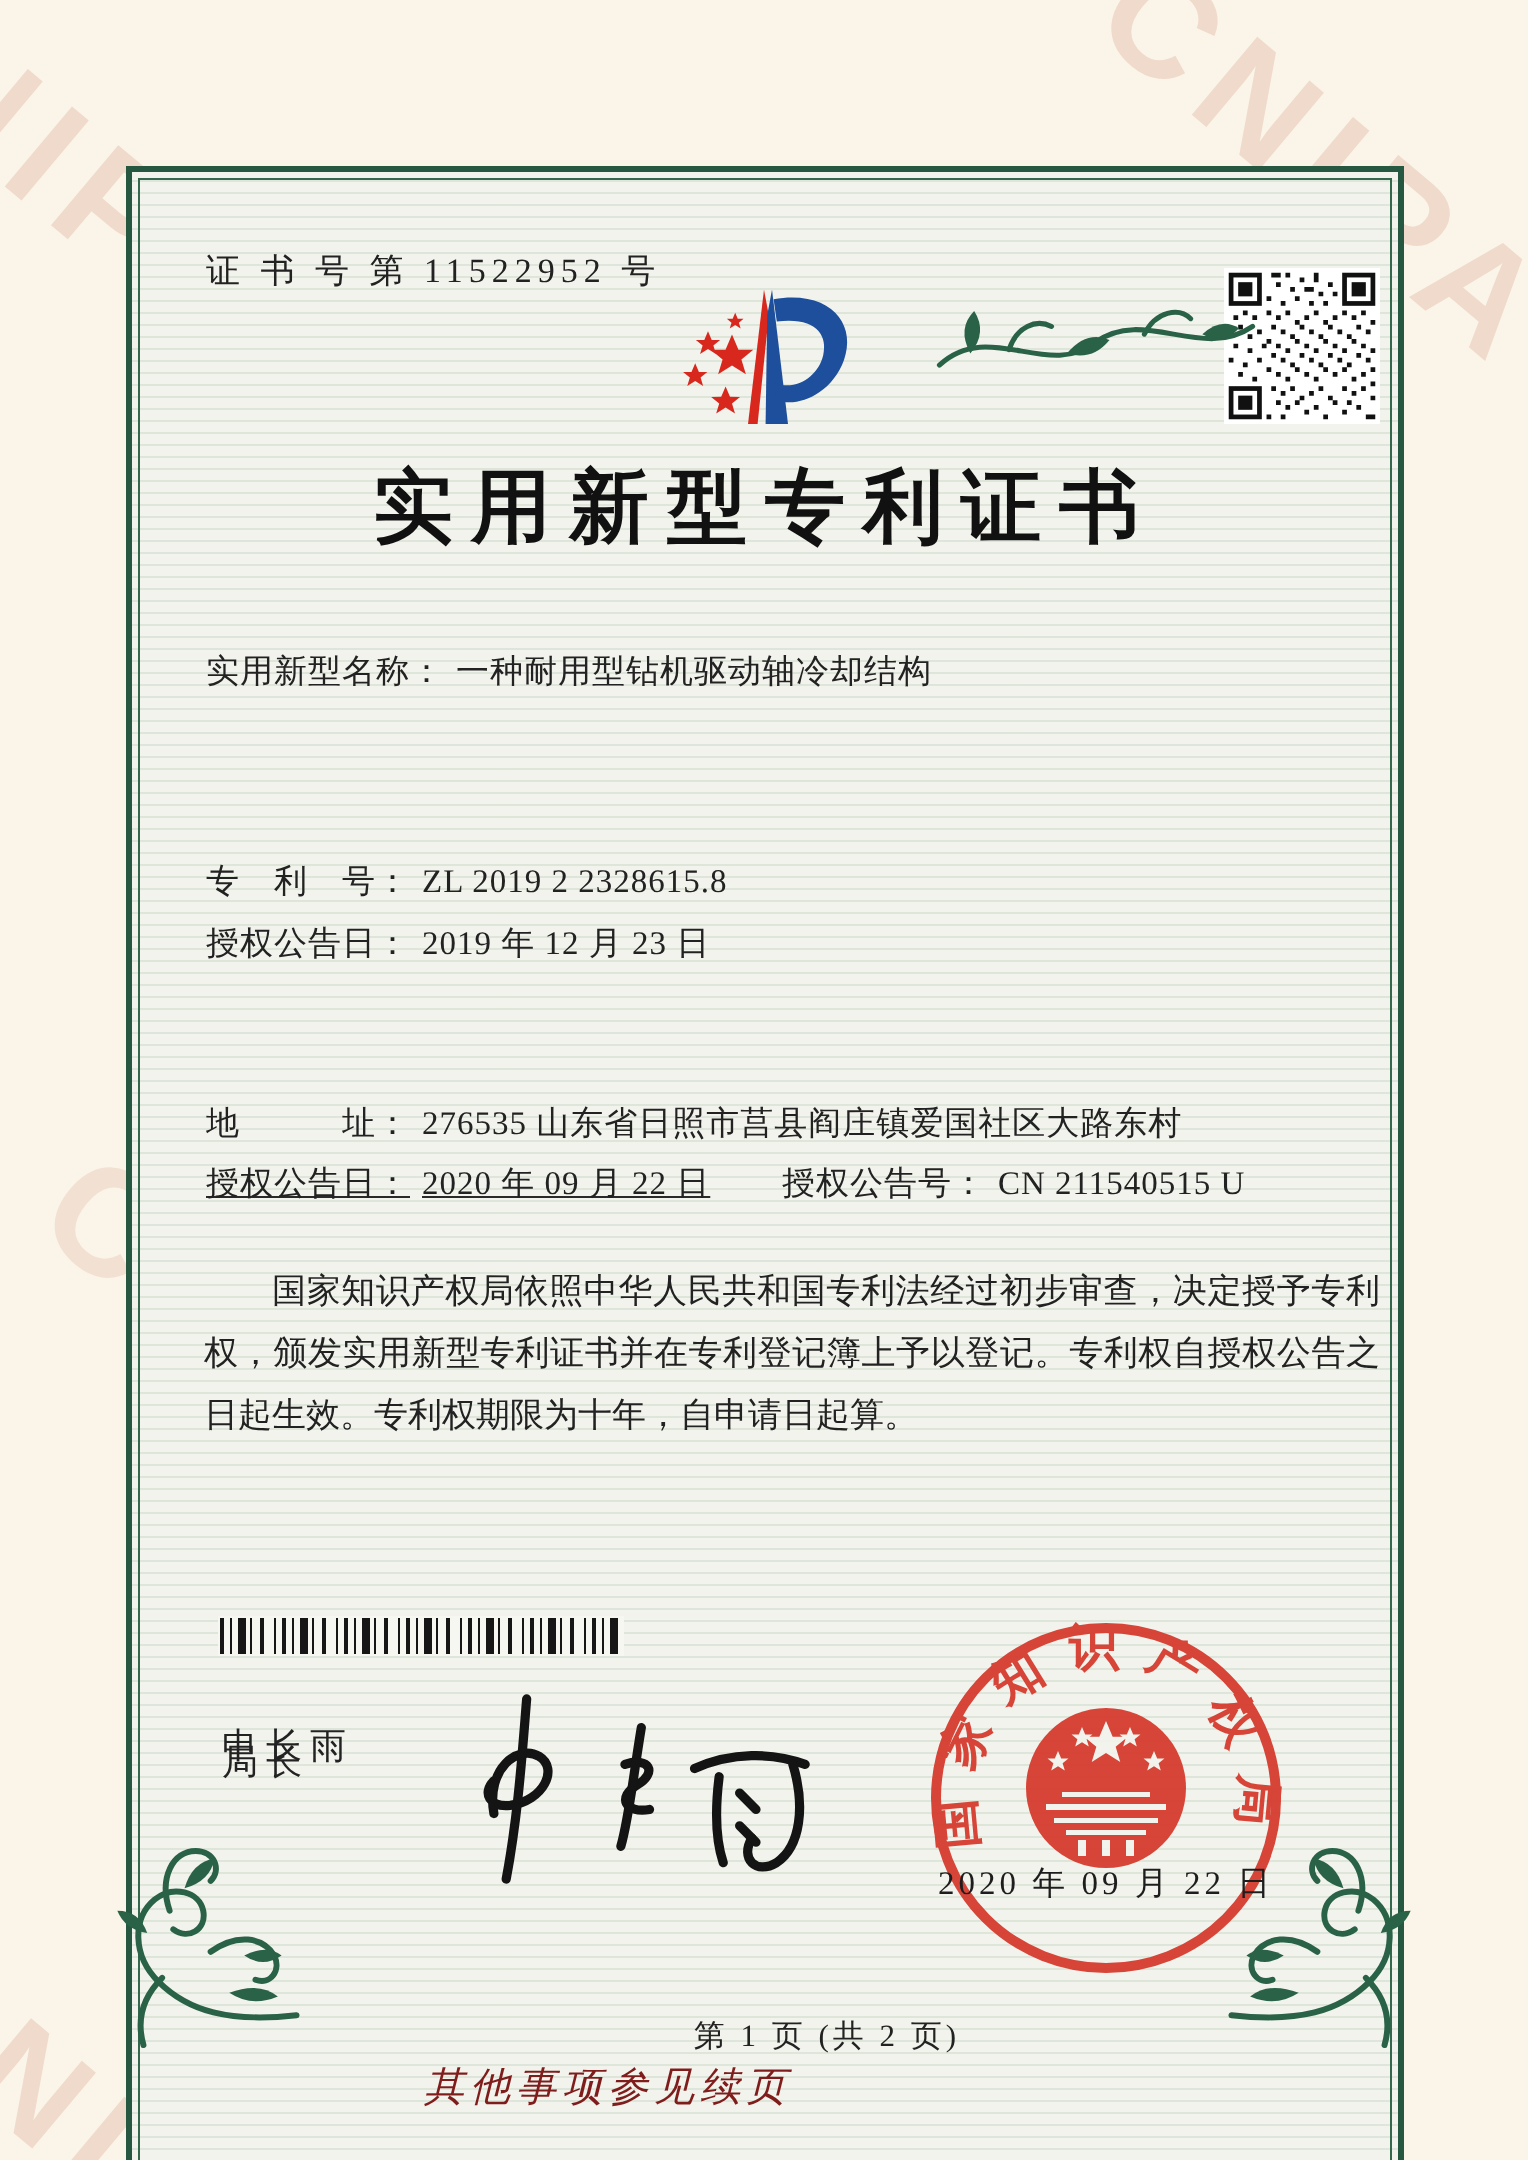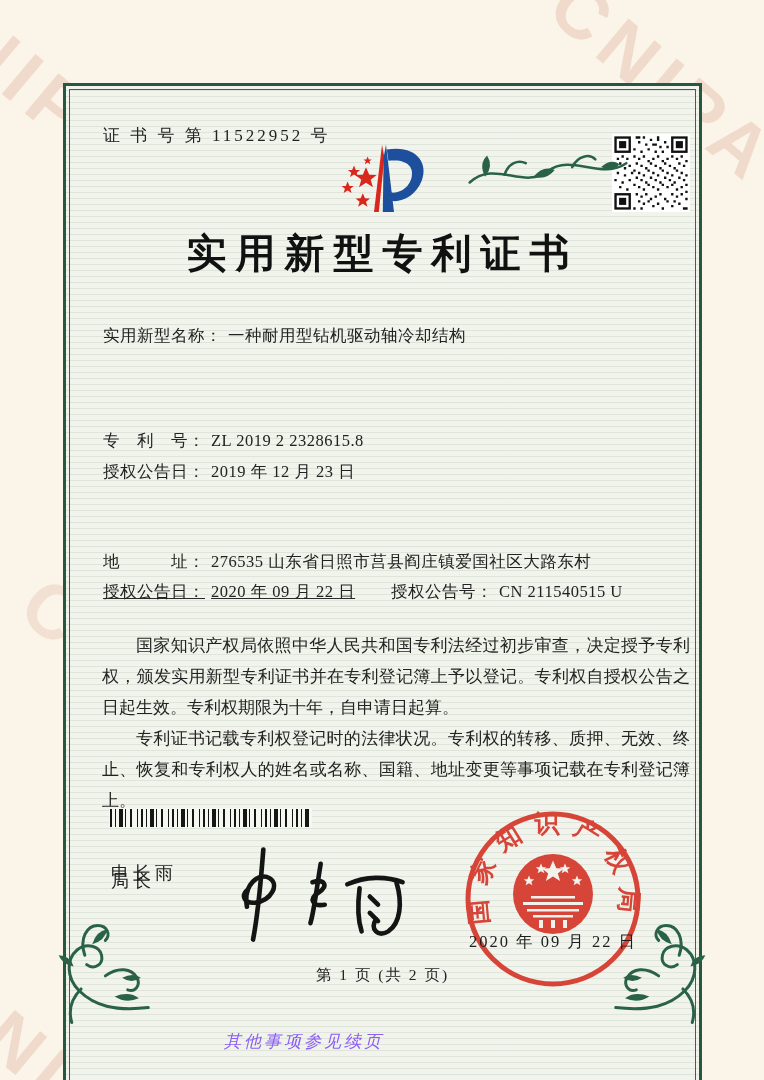--- a/index.html
+++ b/index.html
@@ -62,30 +62,30 @@
   }
   .sig-title{left:45px;top:783px;font-size:18px;letter-spacing:4px;color:#222;}
   .sig-name{left:45px;top:775px;font-size:18px;letter-spacing:4px;color:#222;}
   .sig-img{left:140px;top:756px;width:215px;height:105px;}
   .seal{left:392px;top:720px;width:190px;height:190px;z-index:3;opacity:.93;}
   .seal-date{
     left:398px;top:845px;width:178px;text-align:center;
     font-size:16.5px;letter-spacing:2px;color:#1d1d1d;z-index:4;
   }
   .page-num{
-    left:0;top:879px;width:100%;text-align:center;
-    font-size:15.5px;letter-spacing:2px;color:#222;
+    left:0;top:922px;width:100%;text-align:center;
+    font-size:15.5px;letter-spacing:2px;color:#222;padding-left:31px;
   }
   .flourish{position:absolute;z-index:4;}
   .fl-bl{left:40px;top:918px;width:112px;height:112px;}
   .fl-br{left:612px;top:918px;width:112px;height:112px;transform:scaleX(-1);}
   .fl-top{left:398px;top:54px;width:168px;height:58px;}
   .foot-note{
     position:absolute;left:0;top:1030px;width:608px;text-align:center;
-    font-size:17px;letter-spacing:3px;color:#8b5cf6;font-style:italic;z-index:2;
+    font-size:20px;letter-spacing:3px;color:#7f1d1d;font-style:italic;z-index:2;
   }
 </style>
 </head>
 <body>
 
 <svg width="0" height="0" style="position:absolute" aria-hidden="true">
   <defs>
     <polygon id="star" points="0,-10 2.9,-3.2 9.5,-3.1 4.2,1.2 6.2,7.8 0,3.9 -6.2,7.8 -4.2,1.2 -9.5,-3.1 -2.9,-3.2"></polygon>
     <symbol id="flourish" viewBox="0 0 120 120">
       <g fill="none" stroke="#2a6247" stroke-width="3.2" stroke-linecap="round">
@@ -200,21 +200,20 @@
   </div>
   <div class="abs field-row row-6">
     <span class="lab">授权公告日：</span><span class="val">2020 年 09 月 22 日</span>
     <span class="pair2">
       <span class="lab">授权公告号：</span><span class="val">CN 211540515 U</span>
     </span>
   </div>
 
   <div class="abs paras">
     <p>国家知识产权局依照中华人民共和国专利法经过初步审查，决定授予专利权，颁发实用新型专利证书并在专利登记簿上予以登记。专利权自授权公告之日起生效。专利权期限为十年，自申请日起算。</p>
-    <p>专利证书记载专利权登记时的法律状况。专利权的转移、质押、无效、终止、恢复和专利权人的姓名或名称、国籍、地址变更等事项记载在专利登记簿上。</p>
   </div>
 
   <div class="abs barcode"></div>
 
   <div class="abs sig-title">局长</div>
   <div class="abs sig-name">申长雨</div>
   <svg class="abs sig-img" viewBox="0 0 210 100">
     <g fill="none" stroke="#141414" stroke-width="4.5" stroke-linecap="round">
       <path d="M40,62 C36,40 52,28 62,34 C72,40 64,56 48,58 C38,59 34,52 40,46"></path>
       <path d="M56,6 C54,30 52,62 46,94"></path>

